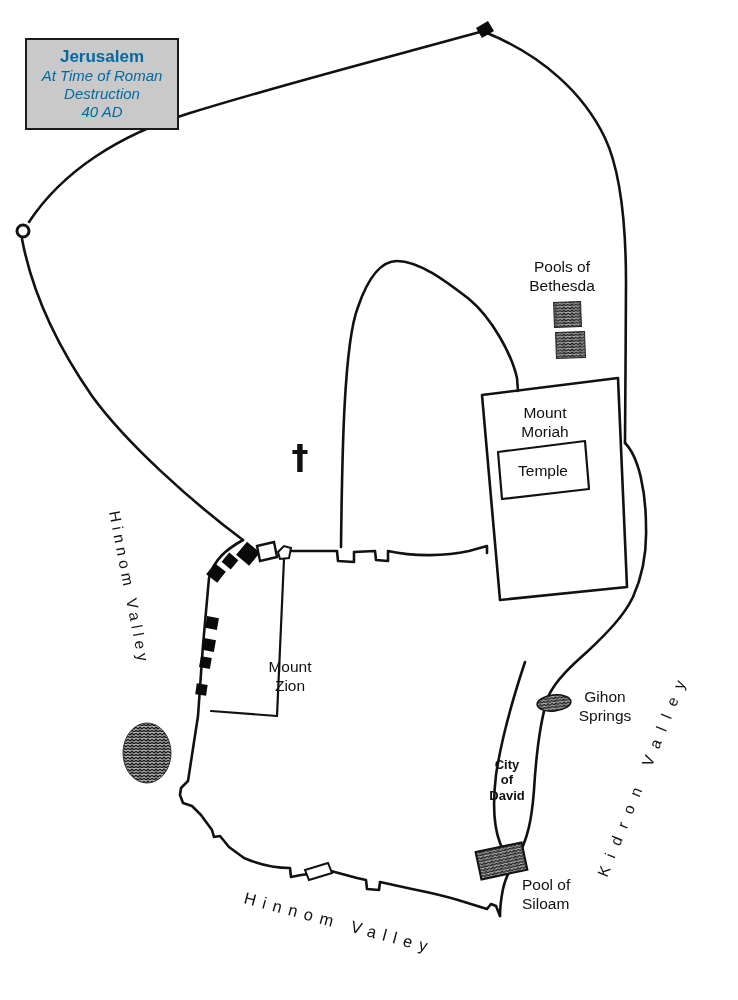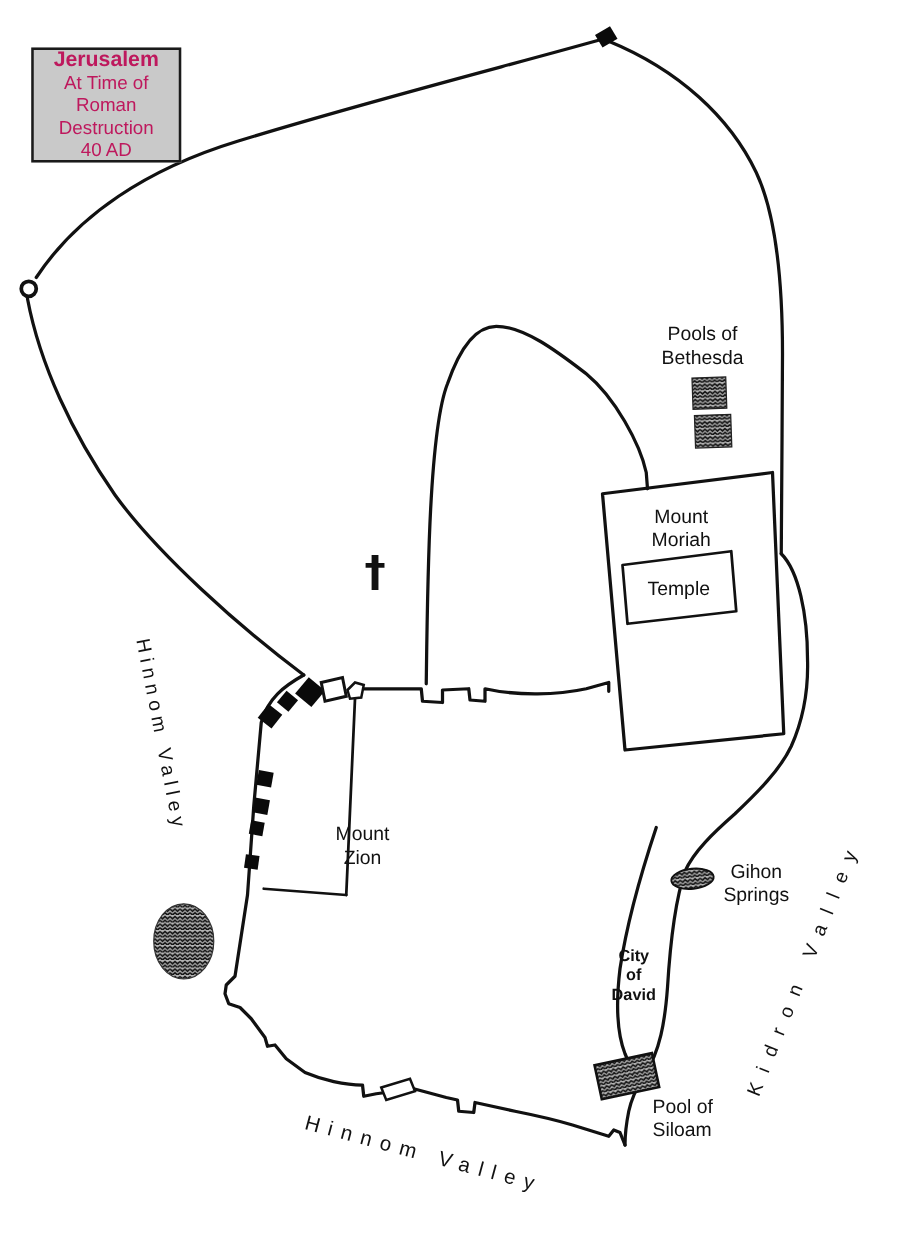--- a/index.html
+++ b/index.html
@@ -7,26 +7,26 @@
          font-family:"Liberation Sans", sans-serif;}
   svg{position:absolute;left:0;top:0;}
   .wall{fill:none;stroke:#111111;stroke-width:2.6;stroke-linecap:round;stroke-linejoin:round;}
   .wall-thin{fill:none;stroke:#111111;stroke-width:2.2;stroke-linecap:round;stroke-linejoin:round;}
   .lbl{font:15.5px "Liberation Sans", sans-serif;fill:#111111;}
   .lbl-bold{font:bold 13px "Liberation Sans", sans-serif;fill:#111111;}
   .lbl-valley{font:15.5px "Liberation Sans", sans-serif;fill:#111111;letter-spacing:4.5px;}
   .lbl-kidron{font:15.5px "Liberation Sans", sans-serif;fill:#111111;letter-spacing:10px;}
   .lbl-hinnom-s{font:16.5px "Liberation Sans", sans-serif;fill:#111111;letter-spacing:7px;}
   .lbl-cross{font:bold 34px "DejaVu Sans", sans-serif;fill:#111111;}
-  .title-box{position:absolute;left:25px;top:38px;width:120px;height:92px;
+  .title-box{position:absolute;left:25px;top:38px;width:154px;height:92px;
              background:#c9c9c9;border:2px solid #1a1a1a;box-sizing:border-box;
              display:flex;flex-direction:column;justify-content:center;align-items:center;
-             text-align:center;color:#be185d;}
+             text-align:left;color:#0369a1;}
   .title-box .t1{font-size:17px;font-weight:bold;line-height:20px;}
-  .title-box .t2{font-size:15px;line-height:18px;}
+  .title-box .t2{font-size:15px;line-height:18px;font-style:italic;}
 </style>
 </head>
 <body>
 
 <div class="stage">
   <svg width="738" height="1000" viewBox="0 0 738 1000">
     <defs>
       <pattern id="hatch" patternUnits="userSpaceOnUse" width="8" height="6">
         <rect width="8" height="6" fill="#b3b3b3"></rect>
         <path d="M0 1.2 L2 3 L4 1.2 L6 3 L8 1.2 M0 4.2 L2 6 L4 4.2 L6 6 L8 4.2" fill="none" stroke="#141414" stroke-width="1.3"></path>

